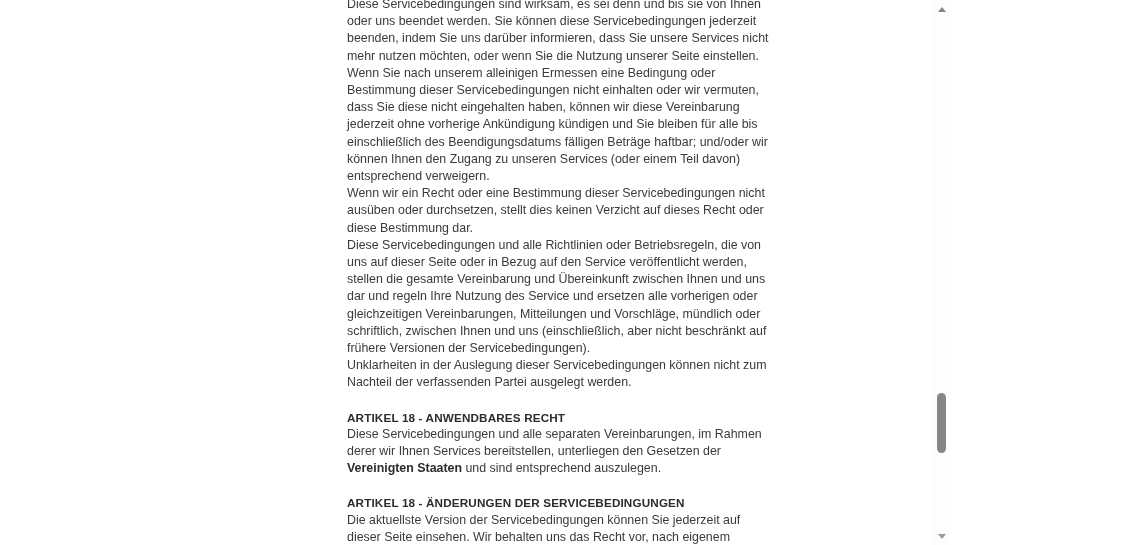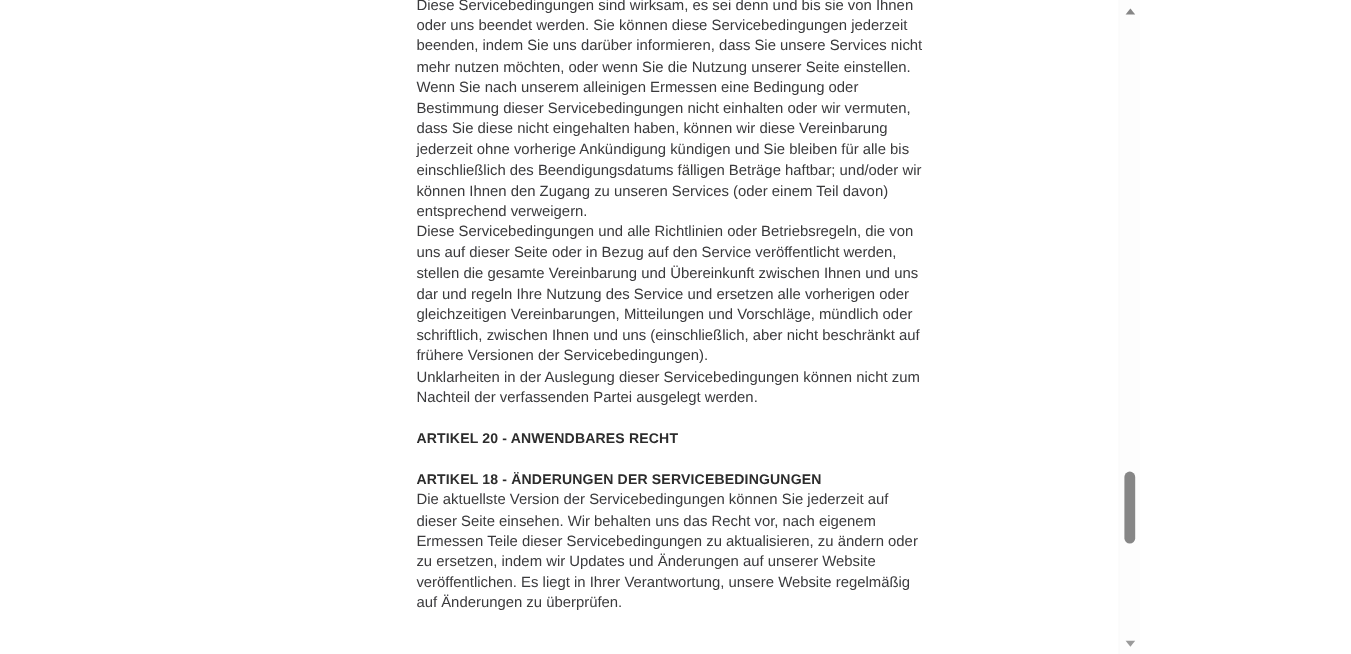--- a/index.html
+++ b/index.html
@@ -147,26 +147,28 @@
   <div class="top-rule"></div>
 
   <div class="doc-viewport">
     <div class="content-column">
 
       <p class="para block">Diese Servicebedingungen sind wirksam, es sei denn und bis sie von Ihnen oder uns beendet werden. Sie können diese Servicebedingungen jederzeit beenden, indem Sie uns darüber informieren, dass Sie unsere Services nicht mehr nutzen möchten, oder wenn Sie die Nutzung unserer Seite einstellen.</p>
 
       <p class="para block">Wenn Sie nach unserem alleinigen Ermessen eine Bedingung oder Bestimmung dieser Servicebedingungen nicht einhalten oder wir vermuten, dass Sie diese nicht eingehalten haben, können wir diese Vereinbarung jederzeit ohne vorherige Ankündigung kündigen und Sie bleiben für alle bis einschließlich des Beendigungsdatums fälligen Beträge haftbar; und/oder wir können Ihnen den Zugang zu unseren Services (oder einem Teil davon) entsprechend verweigern.</p>
 
       <div class="block">
+        <p class="para">Wenn wir ein Recht oder eine Bestimmung dieser Servicebedingungen nicht ausüben oder durchsetzen, stellt dies keinen Verzicht auf dieses Recht oder diese Bestimmung dar.</p>
         <p class="para">Diese Servicebedingungen und alle Richtlinien oder Betriebsregeln, die von uns auf dieser Seite oder in Bezug auf den Service veröffentlicht werden, stellen die gesamte Vereinbarung und Übereinkunft zwischen Ihnen und uns dar und regeln Ihre Nutzung des Service und ersetzen alle vorherigen oder gleichzeitigen Vereinbarungen, Mitteilungen und Vorschläge, mündlich oder schriftlich, zwischen Ihnen und uns (einschließlich, aber nicht beschränkt auf frühere Versionen der Servicebedingungen).</p>
         <p class="para">Unklarheiten in der Auslegung dieser Servicebedingungen können nicht zum Nachteil der verfassenden Partei ausgelegt werden.</p>
       </div>
 
       <div class="block">
-        <h3 class="heading">ARTIKEL 20 - ANWENDBARES RECHT</h3>
+        <h3 class="heading">ARTIKEL 18 - ANWENDBARES RECHT</h3>
+        <p class="para">Diese Servicebedingungen und alle separaten Vereinbarungen, im Rahmen derer wir Ihnen Services bereitstellen, unterliegen den Gesetzen der <b>Vereinigten Staaten</b> und sind entsprechend auszulegen.</p>
       </div>
 
       <div class="block">
         <h3 class="heading">ARTIKEL 18 - ÄNDERUNGEN DER SERVICEBEDINGUNGEN</h3>
         <p class="para">Die aktuellste Version der Servicebedingungen können Sie jederzeit auf dieser Seite einsehen. Wir behalten uns das Recht vor, nach eigenem Ermessen Teile dieser Servicebedingungen zu aktualisieren, zu ändern oder zu ersetzen, indem wir Updates und Änderungen auf unserer Website veröffentlichen. Es liegt in Ihrer Verantwortung, unsere Website regelmäßig auf Änderungen zu überprüfen.</p>
       </div>
 
     </div>
   </div>
 

